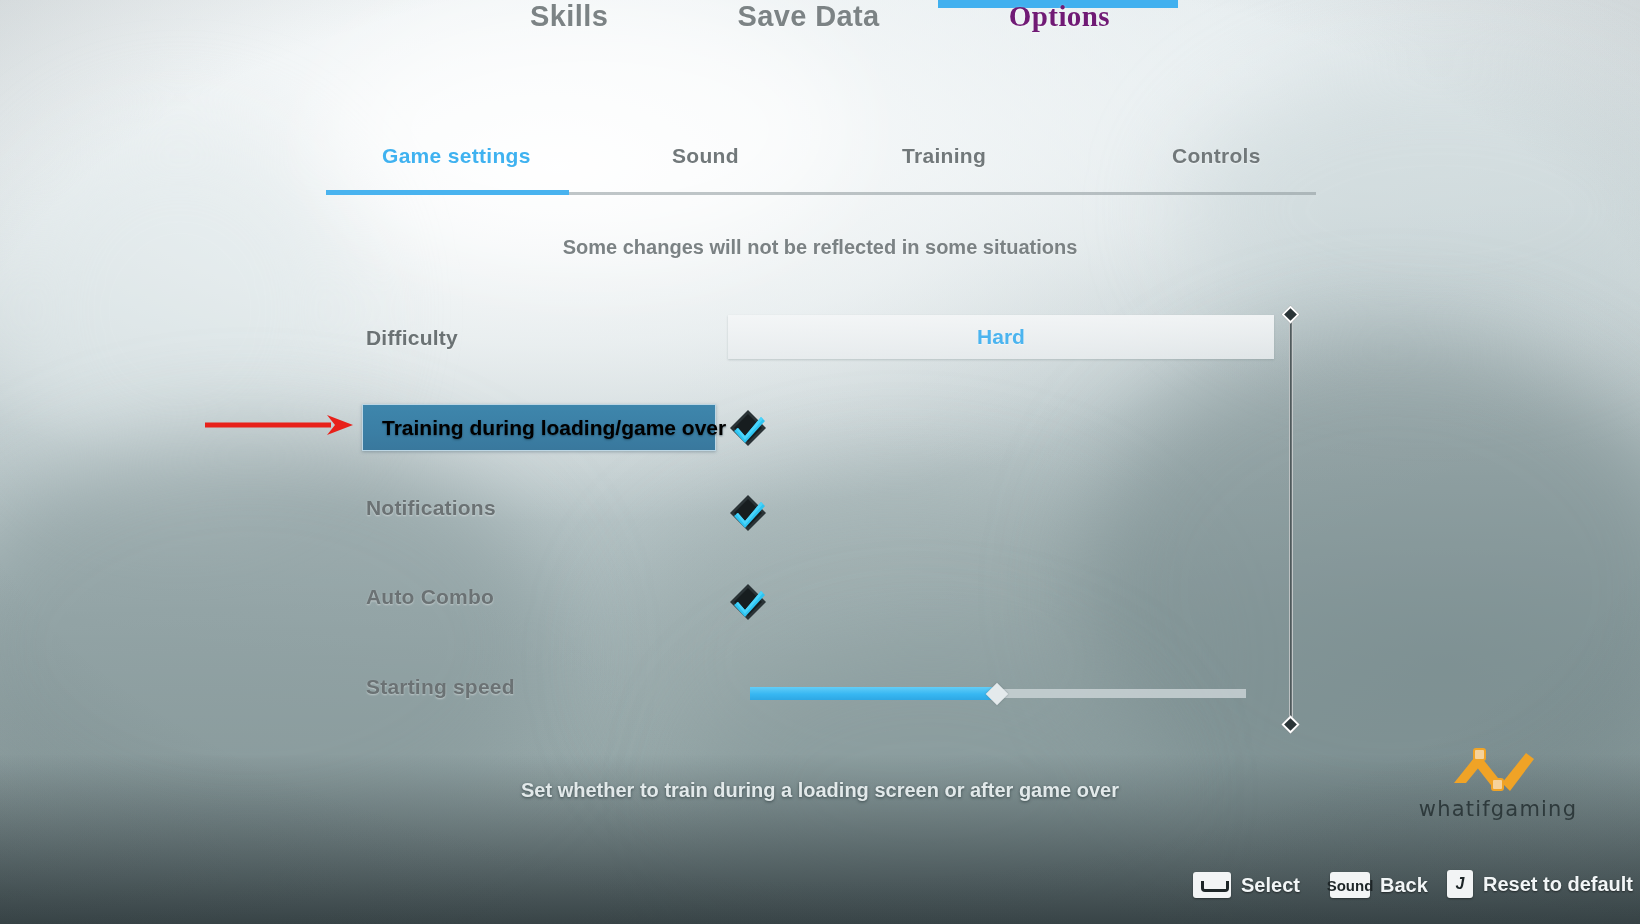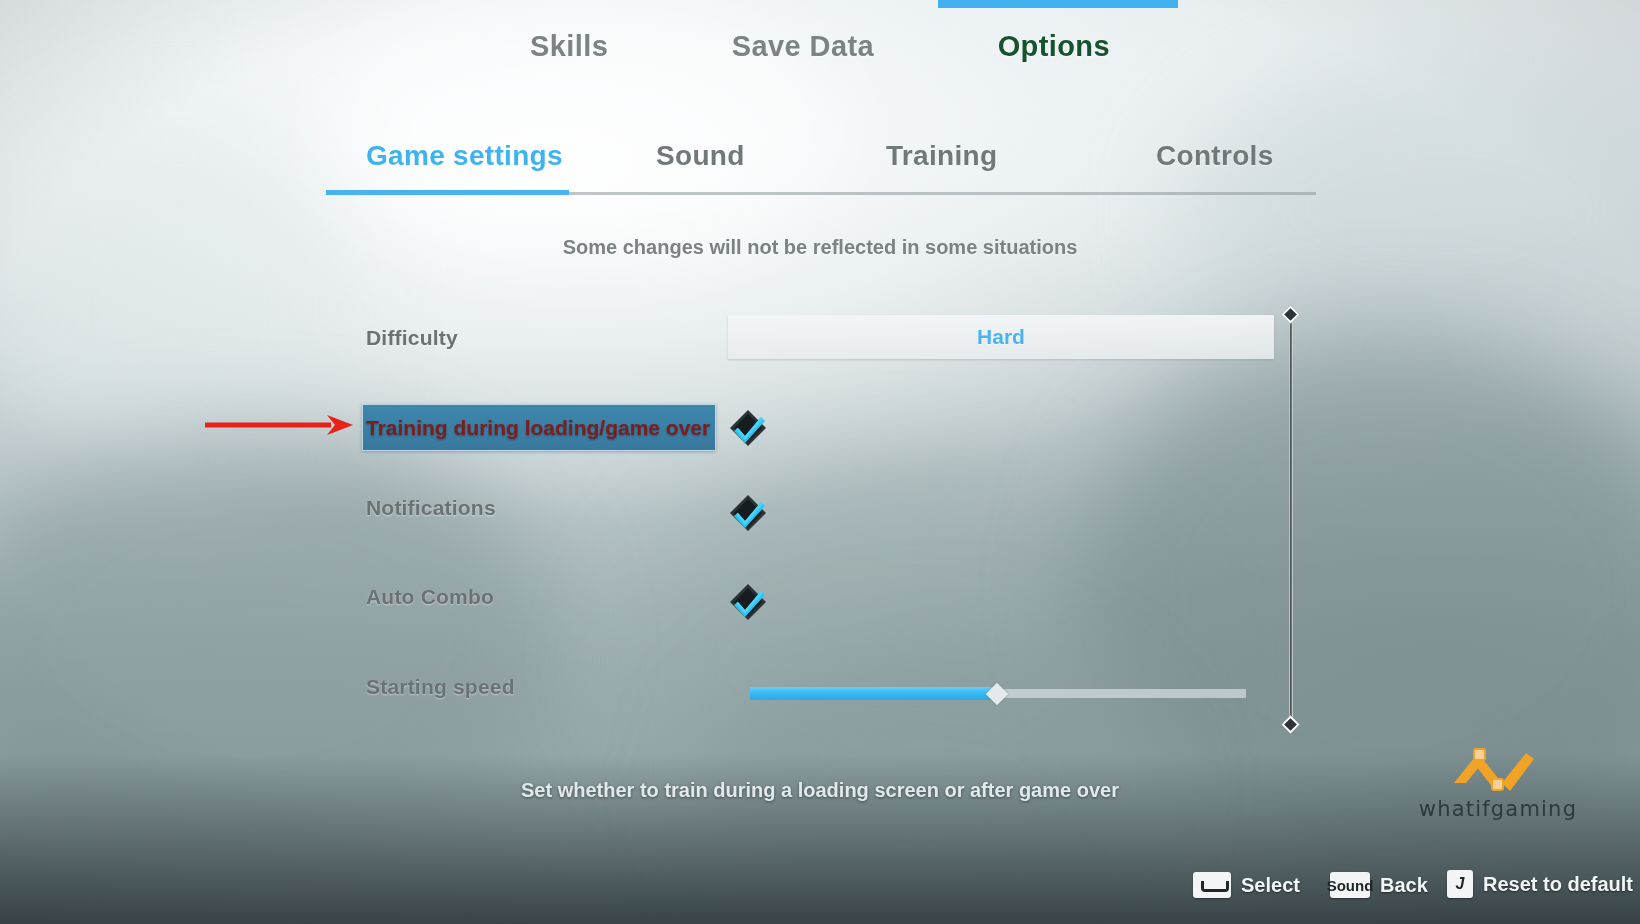--- a/index.html
+++ b/index.html
@@ -40,43 +40,44 @@
 
   
   #ui { position:absolute; inset:0; z-index:5; }
 
   
   .top-nav{
     position:absolute; left:0; top:0; width:1640px; height:92px;
   }
   .topnav-inner{
     position:absolute; left:470px; top:0; width:700px; height:92px;
-    display:flex; align-items:center; justify-content:space-between;
+    display:flex; align-items:flex-start; justify-content:space-between;
     padding:0 60px;
   }
   .top-item{
     font-size:29px; font-weight:bold; letter-spacing:0.4px;
     color:#7c8385; text-shadow:0 1px 2px rgba(255,255,255,0.55);
     white-space:nowrap;
   }
-  .top-item.active{ color:#14532d; text-shadow:0 1px 3px rgba(255,255,255,0.6); }
+  .top-item.active{ color:#701a75; text-shadow:0 1px 3px rgba(255,255,255,0.6);font-family:Liberation Serif, serif; }
   .top-active-bar{
     position:absolute; left:938px; top:0px; width:240px; height:8px;
     background:#41b0ef;
   }
 
   
   .subtabs{
     position:absolute; left:326px; top:120px; width:990px; height:72px;
     display:flex; align-items:center;
   }
   .subtab{
-    font-size:28px; font-weight:bold; letter-spacing:0.3px;
+    font-size:21px; font-weight:bold; letter-spacing:0.3px;
     color:#71787a; text-shadow:0 1px 2px rgba(255,255,255,0.55);
     white-space:nowrap;
+    margin-left:16px;
   }
   .subtab.active{ color:#3fb2f0; }
   .st-1{ position:absolute; left:40px; }
   .st-2{ position:absolute; left:330px; }
   .st-3{ position:absolute; left:560px; }
   .st-4{ position:absolute; left:830px; }
   .subtab-rule{
     position:absolute; left:326px; top:192px; width:990px; height:3px;
     background:rgba(140,152,155,0.55);
   }
@@ -115,22 +116,22 @@
 
   
   .sel-box{
     position:absolute; left:362px; top:404px; width:354px; height:47px;
     background:linear-gradient(180deg, #3e86ac 0%, #3b7fa5 55%, #39789d 100%);
     border:1px solid #bcd6e4;
     box-shadow:0 1px 3px rgba(60,90,105,0.4);
   }
   .sel-label{
     position:absolute; left:362px; top:404px; width:354px; height:47px;
-    display:flex; align-items:center; padding-left:4px;
-    font-size:21px; font-weight:bold; color:#7f1d1d; white-space:nowrap;
+    display:flex; align-items:center; padding-left:20px;
+    font-size:21px; font-weight:bold; color:#000000; white-space:nowrap;
     text-shadow:0 1px 2px rgba(20,50,65,0.55);
   }
 
   
   .check-icon{ position:absolute; width:44px; height:44px; }
   .check-icon svg{ display:block; }
 
   
   .slider-wrap{ position:absolute; left:750px; top:686px; width:496px; height:14px; }
   .slider-track{

